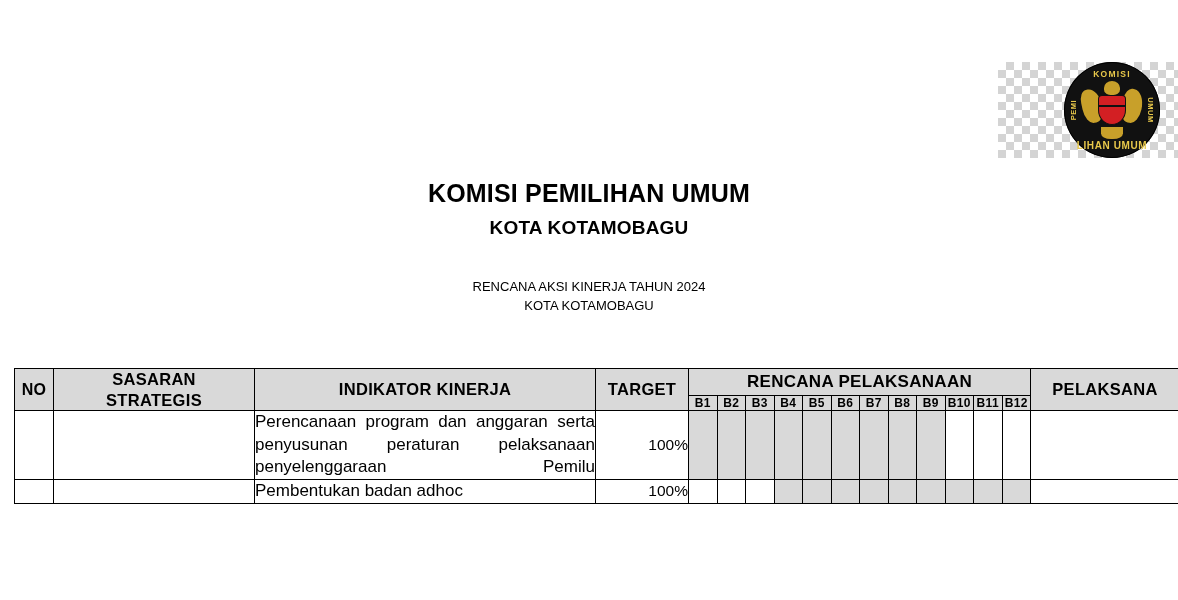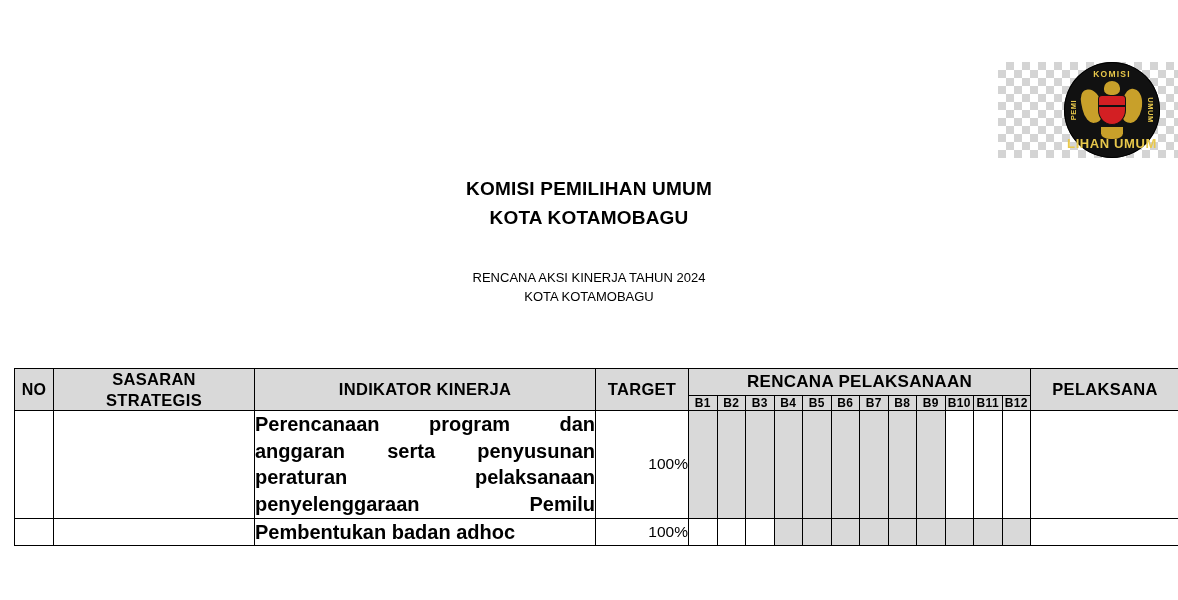--- a/index.html
+++ b/index.html
@@ -60,21 +60,21 @@
     position: absolute;
     width: 100%;
     text-align: center;
     color: #e8c84b;
     font-size: 8.5px;
     font-weight: bold;
     letter-spacing: 1.2px;
     font-family: "Liberation Sans", sans-serif;
   }
   .emblem .ring-text-top { top: 7px; }
-  .emblem .ring-text-bottom { bottom: 7px; font-size: 13px; letter-spacing: 0.6px; }
+  .emblem .ring-text-bottom { bottom: 7px; font-size: 10px; letter-spacing: 0.6px; }
   .emblem .ring-text-left,
   .emblem .ring-text-right {
     position: absolute;
     color: #e8c84b;
     font-size: 7.5px;
     font-weight: bold;
     top: 50%;
     transform: translateY(-50%);
     letter-spacing: 0.5px;
   }
@@ -131,21 +131,21 @@
     transform: translateX(-50%);
     width: 22px;
     height: 12px;
     background: #c8a02a;
     border-radius: 0 0 45% 45%;
   }
 
   .org-title {
     text-align: center;
     font-weight: bold;
-    font-size: 19px;
+    font-size: 25px;
     letter-spacing: 0.2px;
     margin-top: 16px;
     line-height: 1.55;
   }
   .org-subtitle {
     text-align: center;
     font-weight: bold;
     font-size: 19px;
     letter-spacing: 0.2px;
     line-height: 1.55;
@@ -199,23 +199,22 @@
     padding: 3px 0;
     line-height: 1;
   }
 
   td.cell-no { text-align: center; }
   td.cell-sasaran { padding: 6px 8px; }
   td.cell-indikator {
     padding: 7px 8px;
     text-align: justify;
     text-align-last: justify;
-    font-size: 20px;
+    font-size: 17px;
     line-height: 1.33;
-    font-weight: bold;
   }
   td.cell-indikator.single {
     text-align: center;
     text-align-last: left;
   }
   td.cell-target {
     text-align: right;
     font-size: 15.5px;
   }
   td.mon { width: 26px; }

